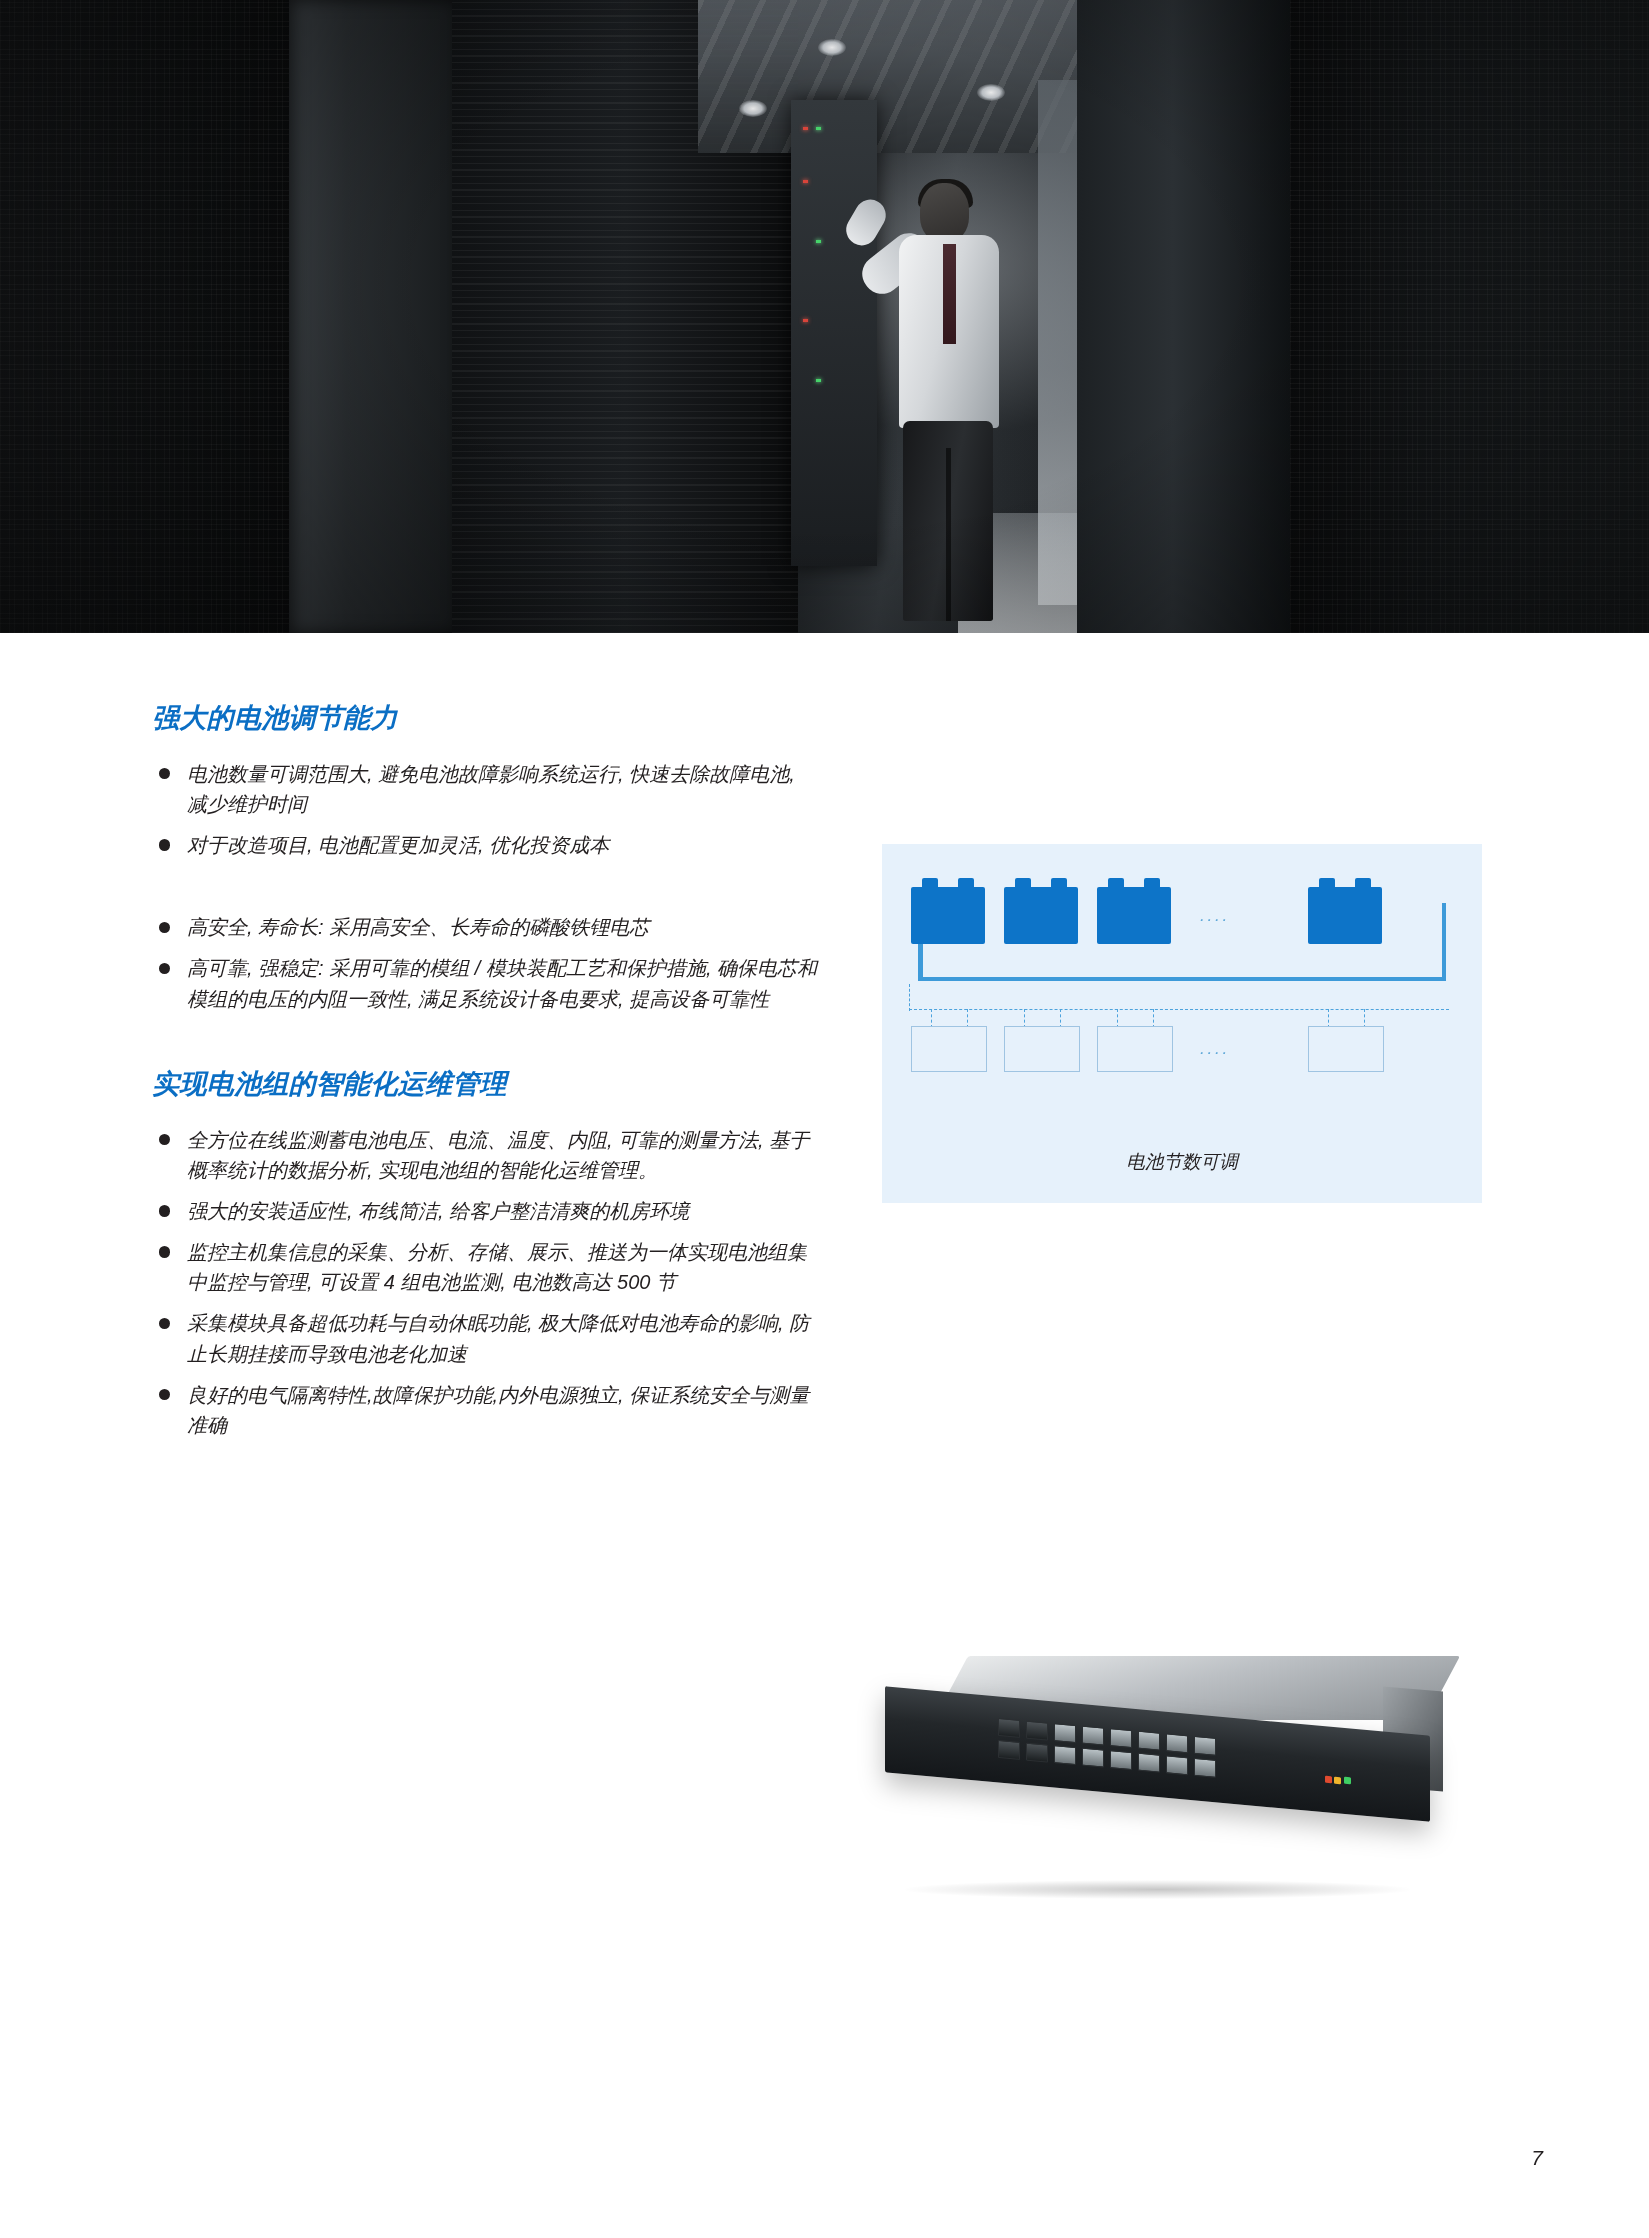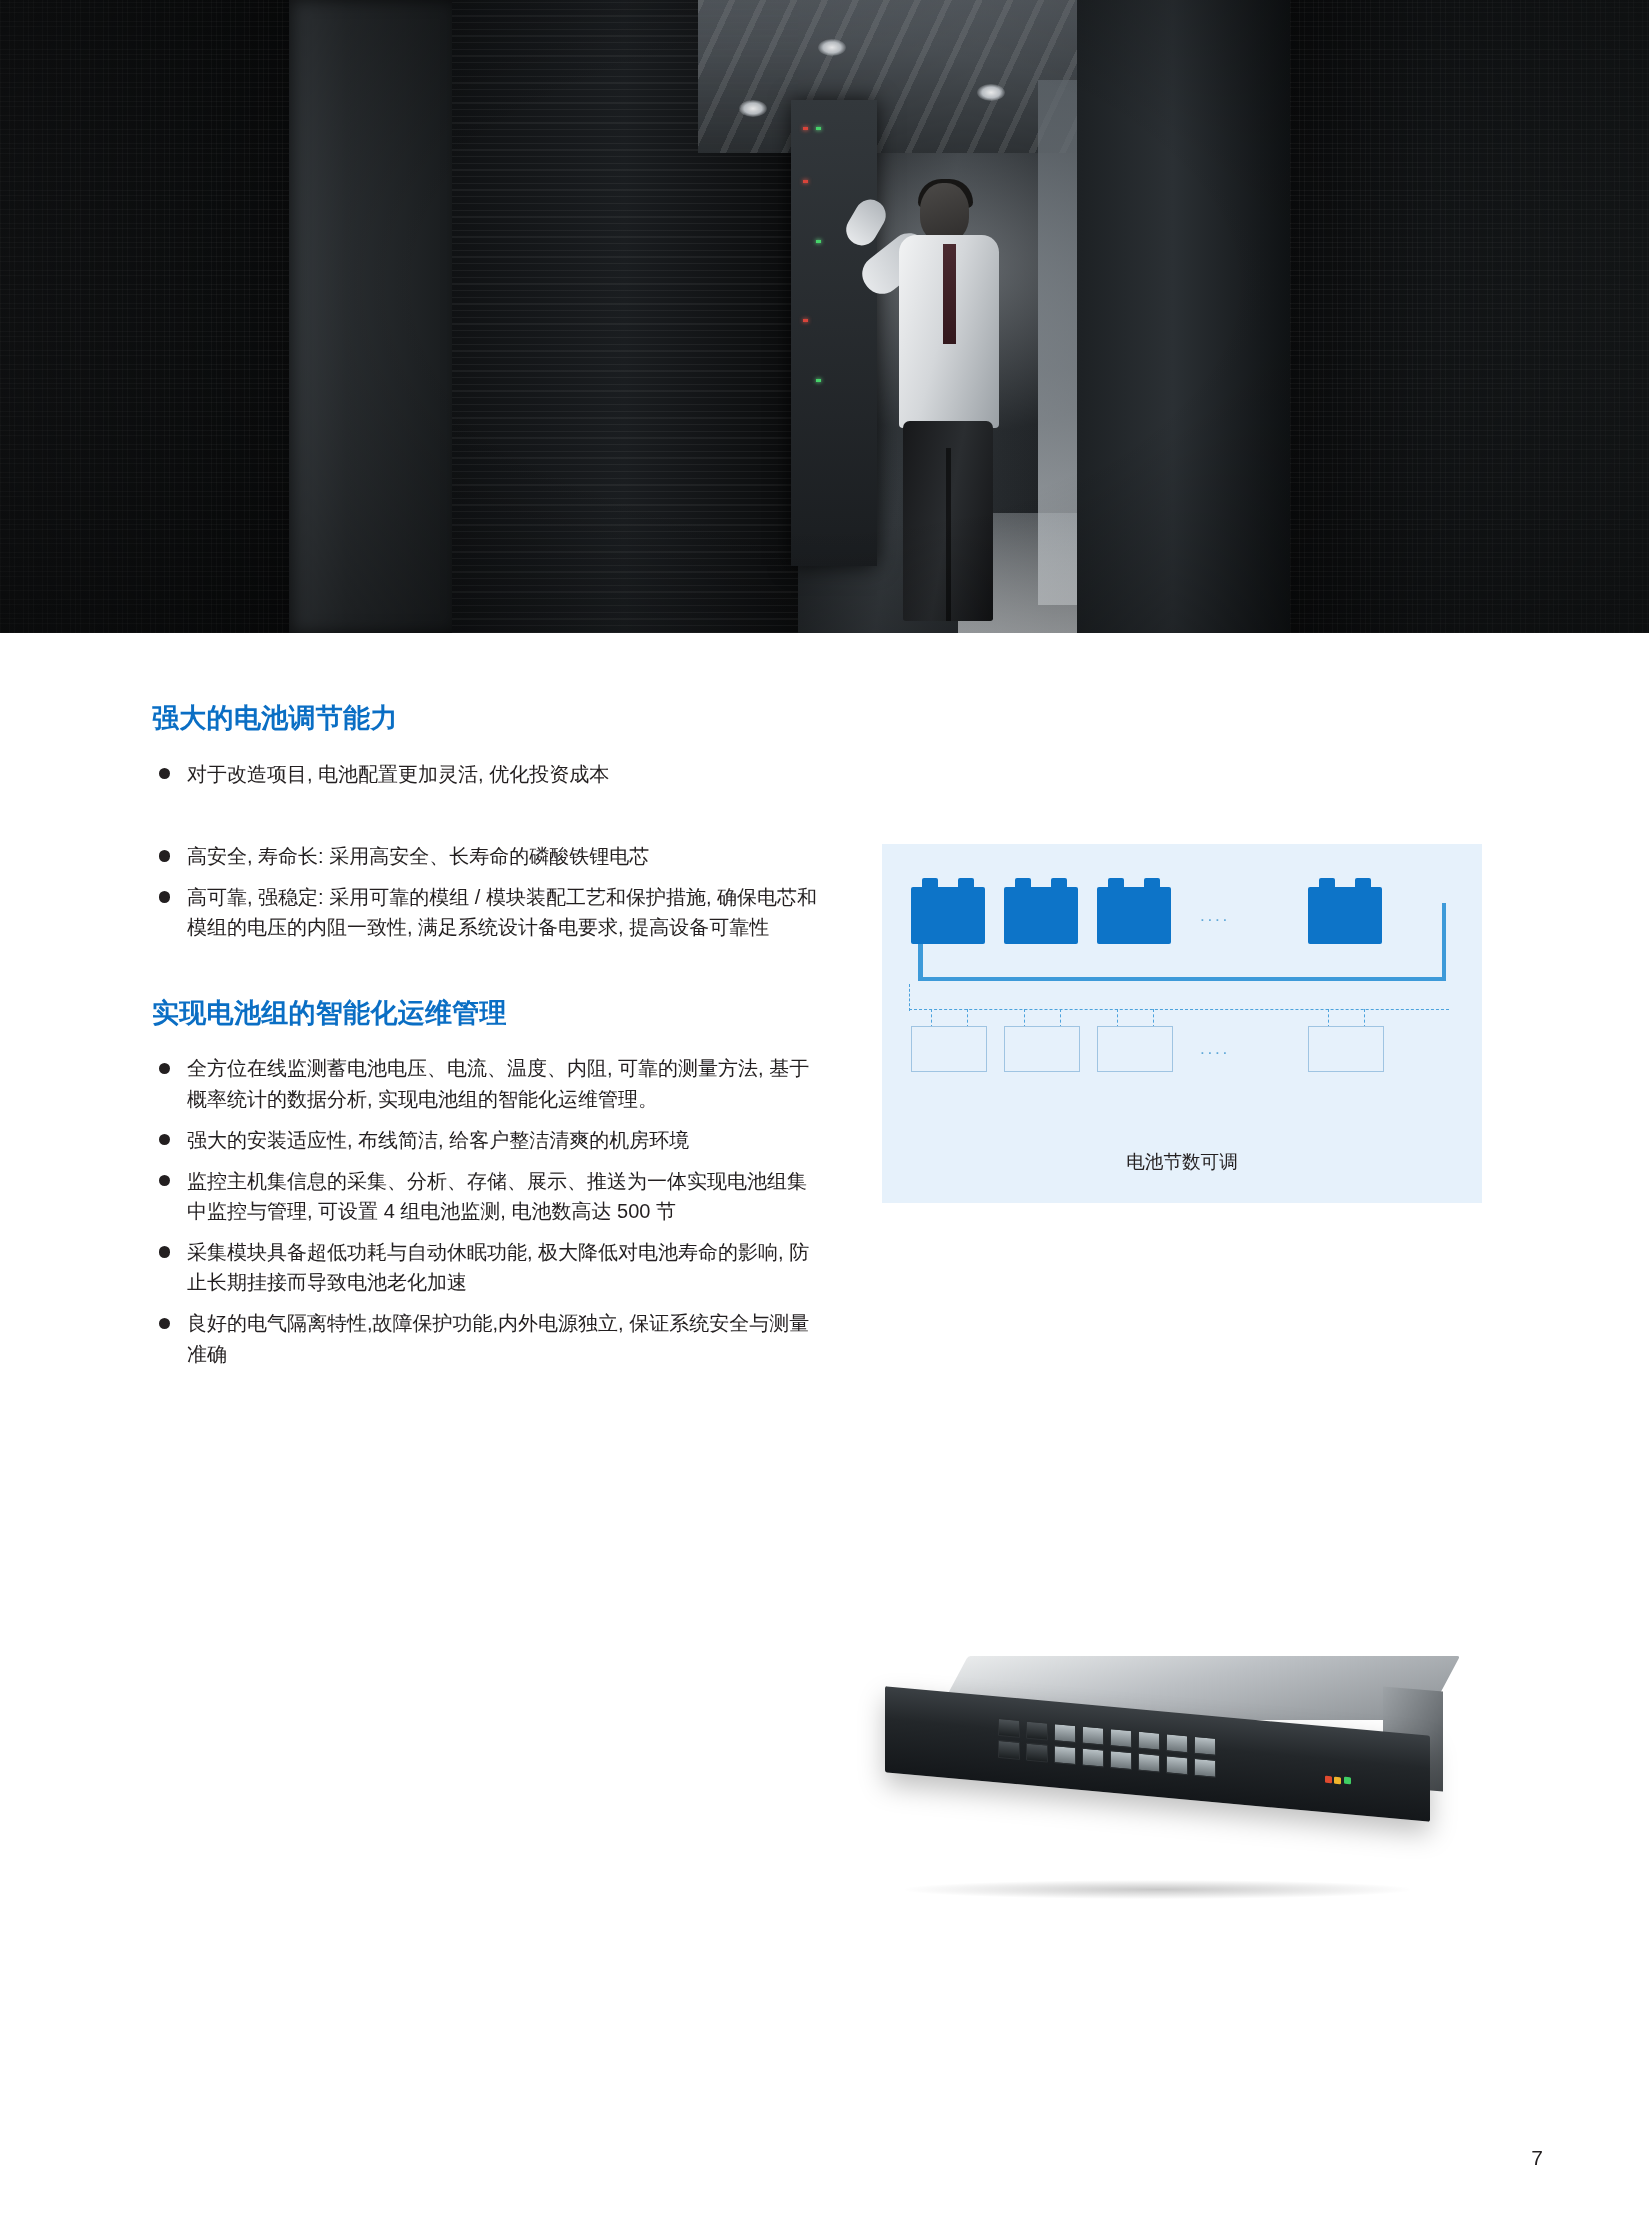--- a/index.html
+++ b/index.html
@@ -185,20 +185,21 @@
     width: 439px; height: 120px;
     background: linear-gradient(180deg, rgba(190,196,201,0.35) 0%, rgba(225,229,232,0.75) 100%);
   }
 
   
   .content {
     position: absolute;
     left: 0; top: 633px;
     width: 1649px;
     height: 1606px;
+    font-style: italic;
   }
 
   .col-left {
     position: absolute;
     left: 152px;
     top: 67px;
     width: 665px;
   }
 
   h2.sec-title {
@@ -415,20 +416,21 @@
   <div class="hero-vignette"></div>
 </div>
 
 <div class="content">
 
   <div class="col-left">
 
     <div class="sec-block">
       <h2 class="sec-title">强大的电池调节能力</h2>
       <ul class="bullets">
+        <li>电池数量可调范围大, 避免电池故障影响系统运行, 快速去除故障电池, 减少维护时间</li>
         <li>对于改造项目, 电池配置更加灵活, 优化投资成本</li>
       </ul>
     </div>
 
     <div class="sec-block">
       <ul class="bullets">
         <li>高安全, 寿命长: 采用高安全、长寿命的磷酸铁锂电芯</li>
         <li>高可靠, 强稳定: 采用可靠的模组 / 模块装配工艺和保护措施, 确保电芯和模组的电压的内阻一致性, 满足系统设计备电要求, 提高设备可靠性</li>
       </ul>
     </div>

